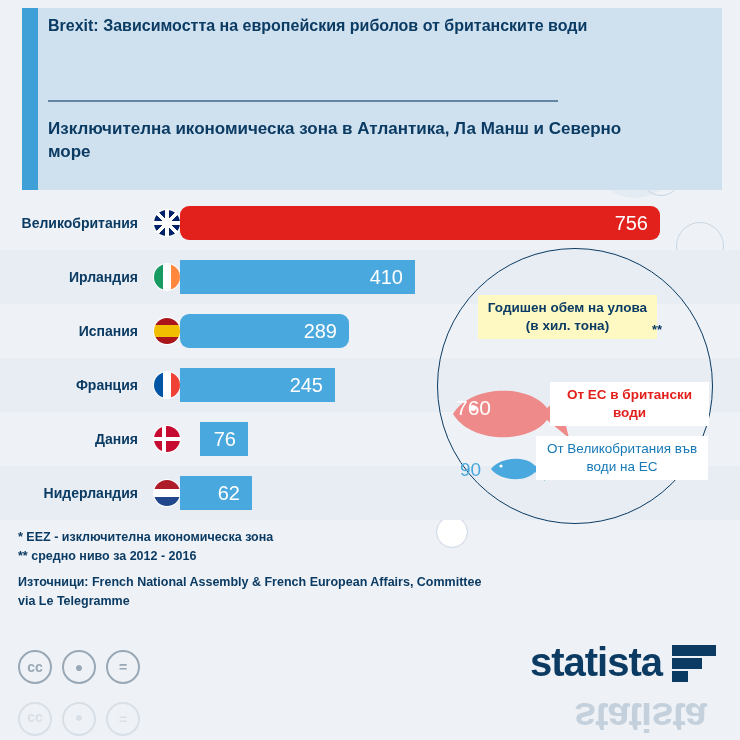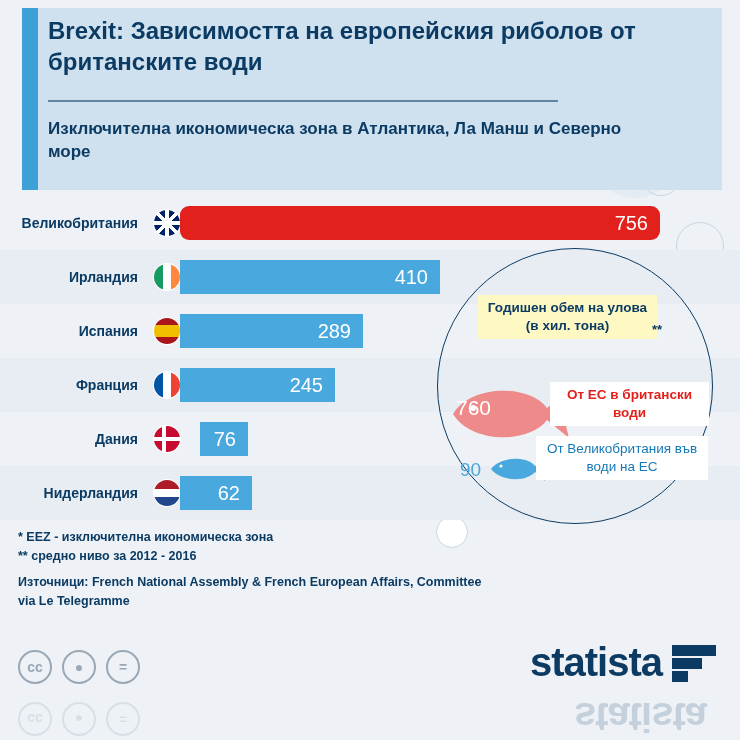--- a/index.html
+++ b/index.html
@@ -12,21 +12,21 @@
   }
   .deco{position:absolute;border-radius:50%;border:1px solid #c9d6e2;}
   .deco.filled{background:#e3ebf3;border:none;}
   .hdr{
     position:absolute;left:22px;top:8px;width:700px;height:182px;
     background:#cfe0ef;
   }
   .hdr-bar{position:absolute;left:22px;top:8px;width:16px;height:182px;background:#3fa0d8;}
   .hdr-title{
     position:absolute;left:48px;top:16px;width:640px;
-    font-size:24px;font-weight:bold;color:#0b3b63;line-height:1.28;
+    font-size:16px;font-weight:bold;color:#0b3b63;line-height:1.28;
   }
   .hdr-title .brexit{color:#0b3b63;}
   .hdr-rule{position:absolute;left:48px;top:100px;width:510px;height:2px;background:#0b3b63;opacity:.55;}
   .hdr-sub{
     position:absolute;left:48px;top:118px;width:620px;
     font-size:17px;font-weight:bold;color:#0b3b63;line-height:1.35;
   }
 
   
   .chart{position:absolute;left:0;top:196px;width:740px;}
@@ -147,32 +147,32 @@
         <span class="val">756</span>
       </div>
   </div>
 
   <div class="row">
     <div class="rowbg alt"></div>
     <div class="lbl-wrap">
         <span>Ирландия</span>
       </div>
     <div class="flag f-ie"></div>
-    <div class="bar" style="width:260px;">
+    <div class="bar" style="width:235px;">
         <span class="val">410</span>
       </div>
   </div>
 
   <div class="row">
     <div class="rowbg"></div>
     <div class="lbl-wrap">
         <span>Испания</span>
       </div>
     <div class="flag f-es"></div>
-    <div class="bar" style="width:183px;">
+    <div class="bar" style="width:169px;border-radius:9px;">
         <span class="val">289</span>
       </div>
   </div>
 
   <div class="row">
     <div class="rowbg alt"></div>
     <div class="lbl-wrap">
         <span>Франция</span>
       </div>
     <div class="flag f-fr"></div>

